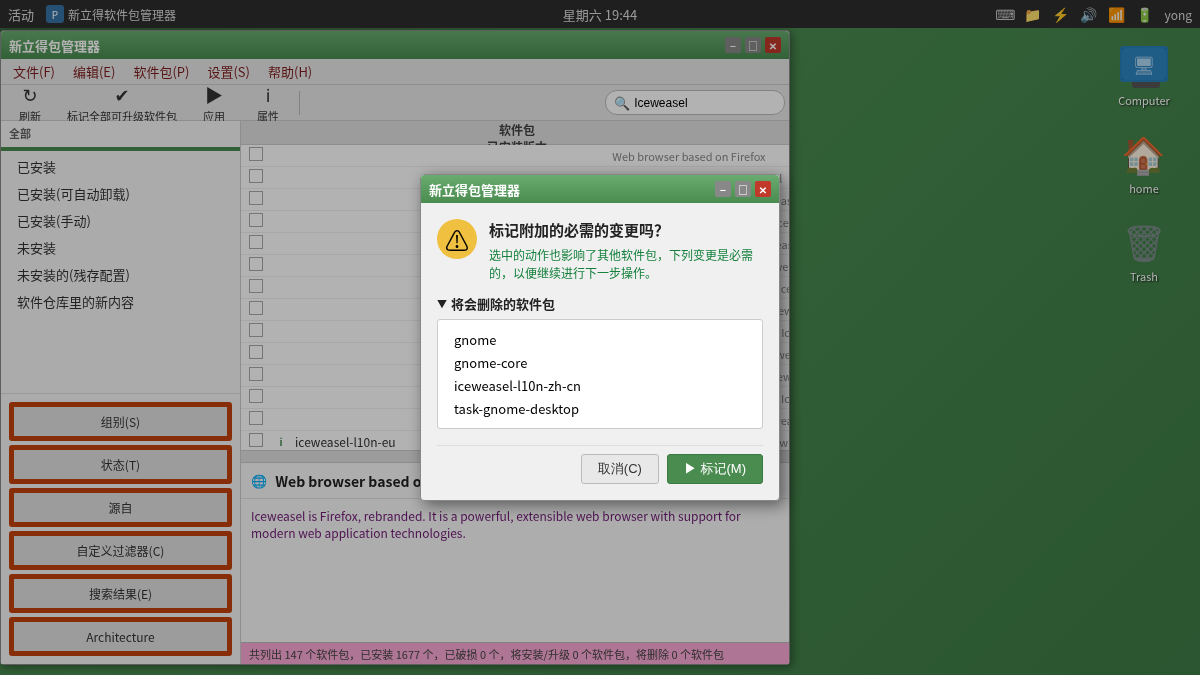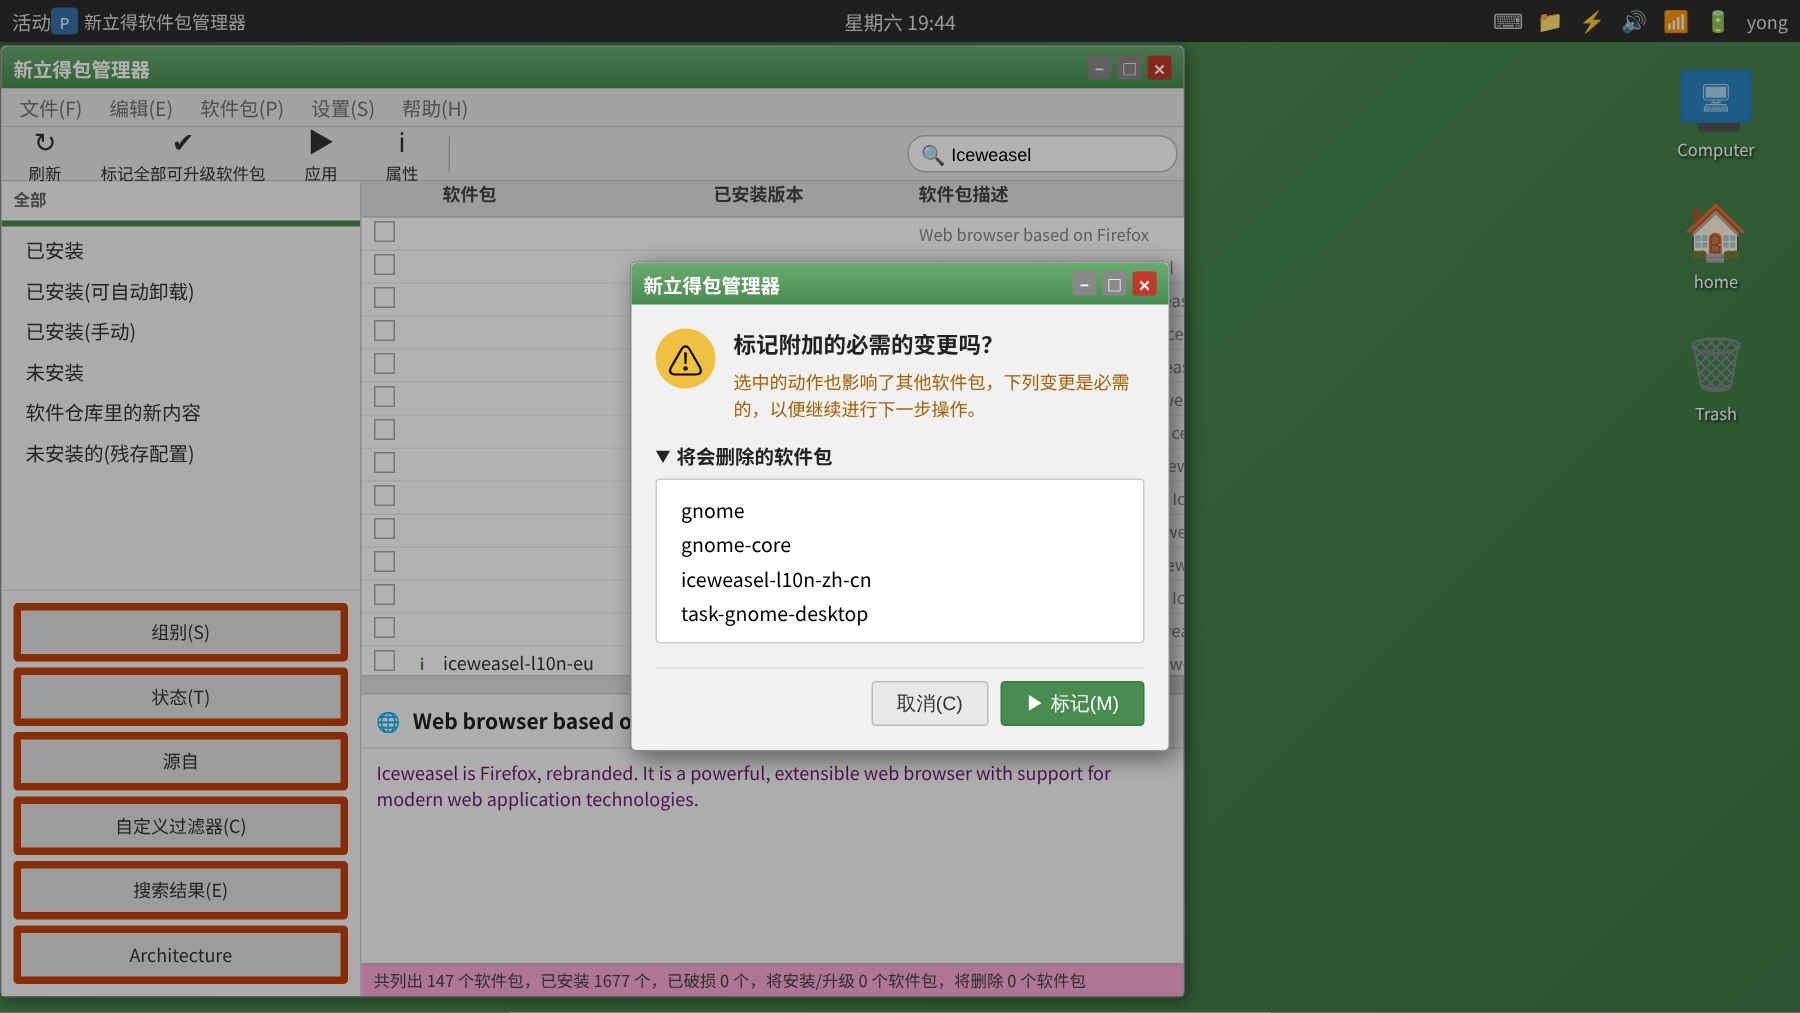--- a/index.html
+++ b/index.html
@@ -33,21 +33,21 @@
       align-items: center;
       justify-content: space-between;
       z-index: 100;
       padding: 0 8px;
       color: #ddd;
       font-size: 13px;
     }
     .taskbar-left {
       display: flex;
       align-items: center;
-      gap: 0;
+      gap: 12px;
     }
     .taskbar-center {
       position: absolute;
       left: 50%;
       transform: translateX(-50%);
       font-size: 13px;
       color: #ddd;
     }
     .taskbar-right {
       display: flex;
@@ -211,21 +211,21 @@
       border-bottom: 1px solid #ccc;
       display: flex;
       align-items: center;
       padding: 0 4px;
       gap: 2px;
       font-size: 13px;
     }
     .menu-item {
       padding: 2px 8px;
       cursor: pointer;
-      color: #737373;
+      color: #7f1d1d;
       border-radius: 3px;
       text-align: center;
     }
 
     
     .toolbar {
       height: 36px;
       background: #e8e8e8;
       border-bottom: 1px solid #ccc;
       display: flex;
@@ -323,23 +323,25 @@
       flex: 1;
       display: flex;
       flex-direction: column;
       overflow: hidden;
     }
     .package-list-header {
       display: flex;
       height: 24px;
       background: #e0e0e0;
       border-bottom: 1px solid #ccc;
+      align-items: center;
       font-size: 12px;
       font-weight: bold;
       color: #444;
+      flex-direction: column;
     }
     .col-check { width: 30px; text-align: center; padding-left: 4px; }
     .col-status { width: 20px; }
     .col-name { flex: 2; padding-left: 4px; }
     .col-version { flex: 1.5; padding-left: 4px; }
     .col-desc { flex: 2; padding-left: 4px; }
 
     .package-list {
       flex: 1;
       overflow-y: auto;
@@ -481,21 +483,21 @@
       flex-shrink: 0;
     }
     .dialog-title {
       font-size: 15px;
       font-weight: bold;
       color: #222;
       margin-bottom: 6px;
     }
     .dialog-subtitle {
       font-size: 12px;
-      color: #a16207;
+      color: #15803d;
       line-height: 1.5;
     }
     .dialog-section {
       margin-top: 8px;
     }
     .dialog-section-header {
       display: flex;
       align-items: center;
       gap: 4px;
       font-size: 13px;
@@ -635,22 +637,22 @@
 
     <div class="content-area">
 
       <div class="sidebar">
         <div class="sidebar-title">全部</div>
         <div style="height:4px; background:#4a8c50; margin:2px 0;"></div>
         <div class="sidebar-item">已安装</div>
         <div class="sidebar-item">已安装(可自动卸载)</div>
         <div class="sidebar-item">已安装(手动)</div>
         <div class="sidebar-item">未安装</div>
+        <div class="sidebar-item">未安装的(残存配置)</div>
         <div class="sidebar-item">软件仓库里的新内容</div>
-        <div class="sidebar-item">未安装的(残存配置)</div>
 
         <div class="sidebar-buttons">
           <div class="sidebar-btn">组别(S)</div>
           <div class="sidebar-btn">状态(T)</div>
           <div class="sidebar-btn">源自</div>
           <div class="sidebar-btn">自定义过滤器(C)</div>
           <div class="sidebar-btn">搜索结果(E)</div>
           <div class="sidebar-btn">Architecture</div>
         </div>
       </div>

